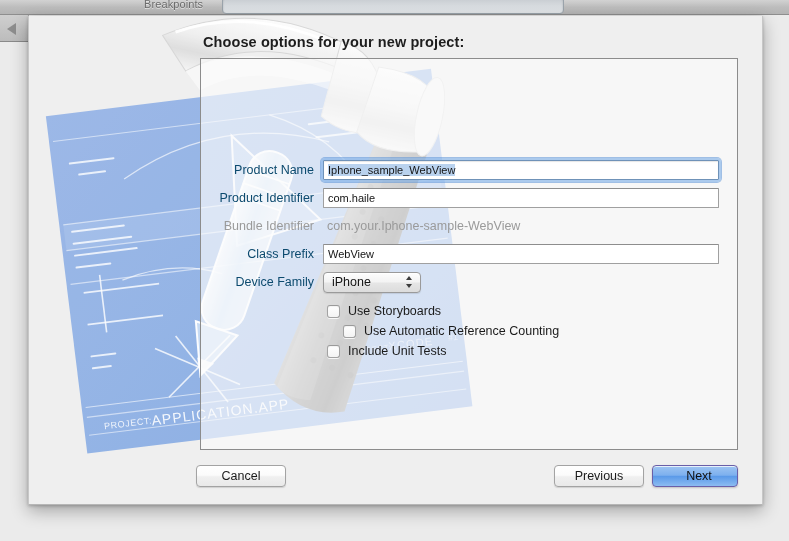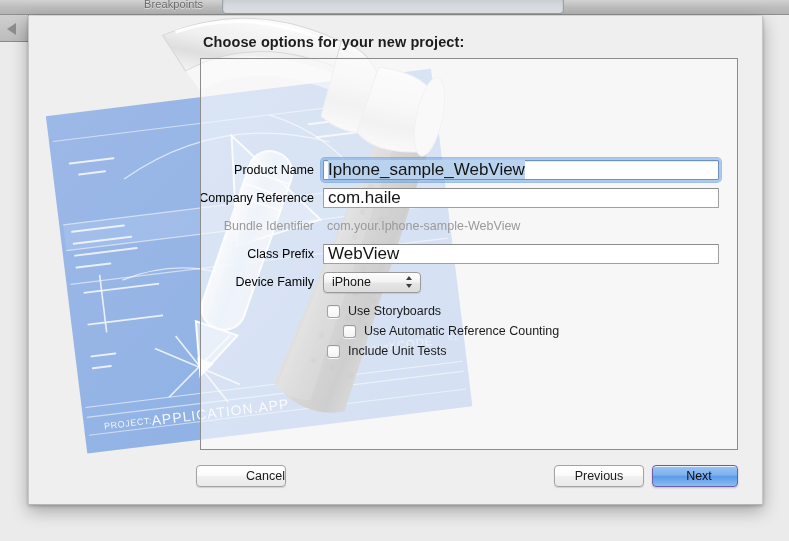--- a/index.html
+++ b/index.html
@@ -130,35 +130,35 @@
     left: 0;
     height: 22px;
     display: flex;
     align-items: center;
   }
   .row-label {
     width: 140px;
     text-align: right;
     padding-right: 9px;
     font-size: 12.5px;
-    color: #000000;
+    color: #0c4a6e;
     box-sizing: border-box;
     white-space: nowrap;
   }
   .row-label.dim { color: #9a9a9a; }
 
   .tf {
     width: 396px;
     height: 20px;
     box-sizing: border-box;
     border: 1px solid #a0a0a0;
     border-top-color: #8d8d8d;
     background: #ffffff;
     font-family: "Liberation Sans", sans-serif;
-    font-size: 17px;
+    font-size: 11px;
     color: #141414;
     padding: 0 4px;
     outline: none;
     border-radius: 1px;
   }
   .tf-wrap { position: relative; }
   .tf-wrap.focused {
     padding: 2px;
     margin: -2px;
     border-radius: 4px;
@@ -435,21 +435,21 @@
       <div class="row" style="top:100px; left:-18px;">
         <div class="row-label">Product Name</div>
         <div class="tf-wrap focused">
           <div class="tf selected-text" style="line-height:18px;">
             <span class="sel">Iphone_sample_WebView</span>
           </div>
         </div>
       </div>
 
       <div class="row" style="top:128px; left:-18px;">
-        <div class="row-label">Company Reference</div>
+        <div class="row-label">Product Identifier</div>
         <div class="tf-wrap">
           <div class="tf" style="line-height:18px;">com.haile</div>
         </div>
       </div>
 
       <div class="row" style="top:156px; left:-18px;">
         <div class="row-label dim">Bundle Identifier</div>
         <div class="tf-static">com.your.Iphone-sample-WebView</div>
       </div>
 
@@ -482,19 +482,19 @@
       </div>
 
       <div class="cbrow" style="left:126px; top:283px;">
         <span class="cbox"></span>
         <span class="cblabel">Include Unit Tests</span>
       </div>
 
     </div>
   </div>
 
-  <div class="btn" id="btn-cancel" style="left:196px; top:465px; width:90px;text-align:right;">Cancel</div>
+  <div class="btn" id="btn-cancel" style="left:196px; top:465px; width:90px;">Cancel</div>
 
   <div class="btn" id="btn-previous" style="left:554px; top:465px; width:90px;">Previous</div>
 
   <div class="btn default" id="btn-next" style="left:652px; top:465px; width:86px;">Next</div>
 
 </div>
 
 </body></html>

